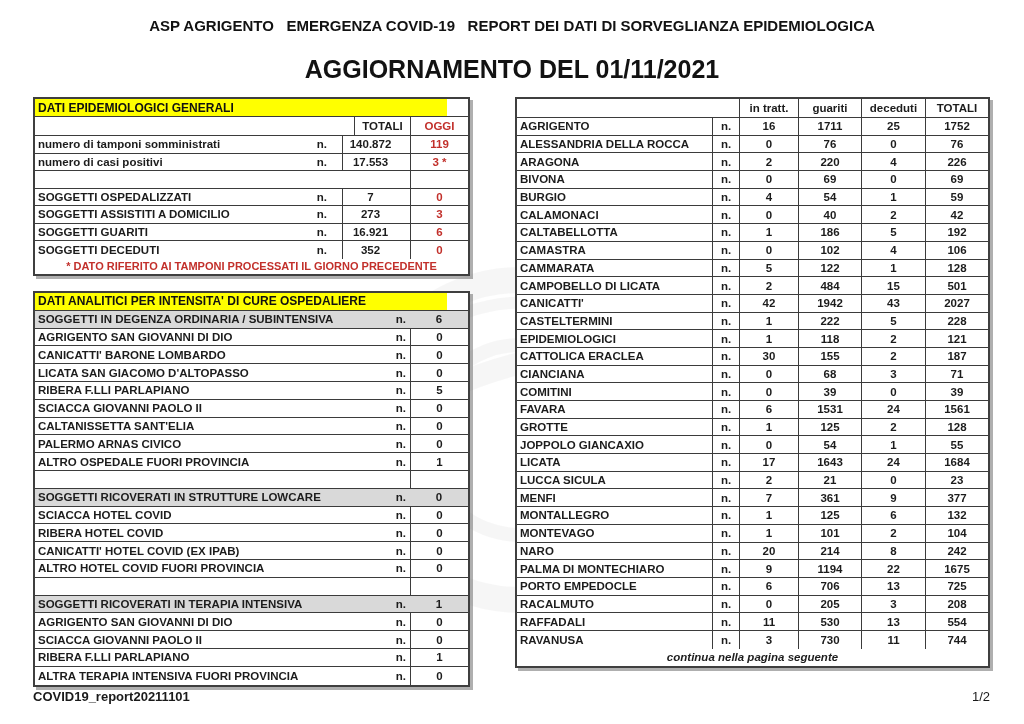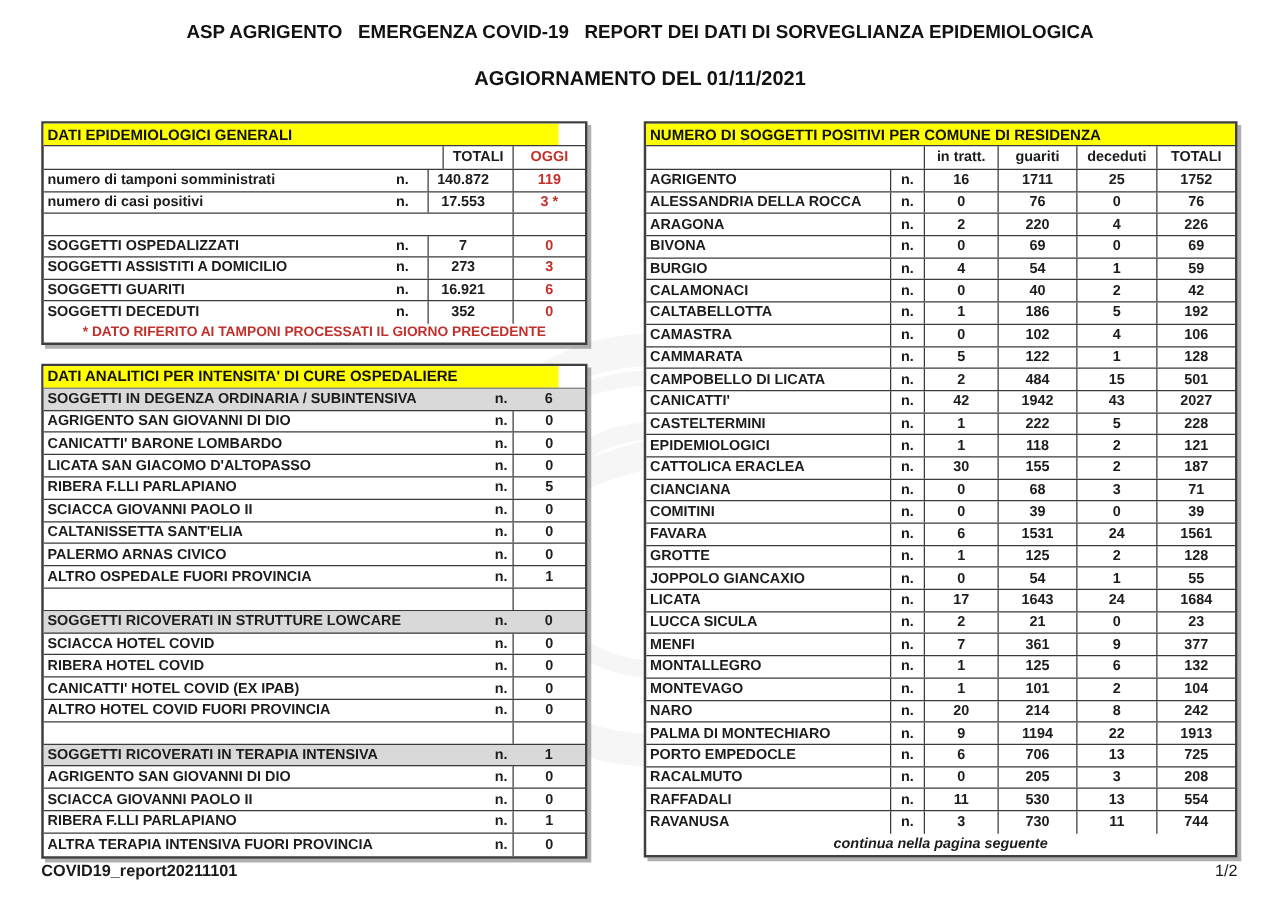--- a/index.html
+++ b/index.html
@@ -11,21 +11,21 @@
     color: #1c1c1c;
     overflow: hidden;
   }
   .doc-title {
     position: absolute; top: 17px; left: 0; width: 100%;
     text-align: center; font-size: 15px; font-weight: bold;
     white-space: pre; color: #121212;
   }
   .doc-subtitle {
     position: absolute; top: 55px; left: 0; width: 100%;
-    text-align: center; font-size: 16px; font-weight: bold; color: #121212;
+    text-align: center; font-size: 25px; font-weight: bold; color: #121212;
   }
   .tbl {
     position: absolute; background: #fff;
     border: 2px solid #3f3f3f;
     box-shadow: 3px 3px 0 rgba(110,110,110,0.55);
     font-size: 11.5px; font-weight: bold; text-align: center;
   }
   .trow { display: flex; align-items: center; border-bottom: 1px solid #3b3b3b; }
   .trow:last-child { border-bottom: none; }
   .title-row { background: #fff; }
@@ -262,23 +262,20 @@
       </div>
       <div class="trow item">
         <div class="c-desc2">ALTRA TERAPIA INTENSIVA FUORI PROVINCIA</div>
         <div class="c-n">n.</div>
         <div class="c-val">0</div>
       </div>
     </div>
 </div>
 
 <div class="tbl t3">
-  <div class="trow title-row">
-    <div class="title-cell">NUMERO DI SOGGETTI POSITIVI PER COMUNE DI RESIDENZA</div>
-  </div>
   <div class="trow head-row">
     <div class="c-name"></div>
     <div class="c-num c-v1">in tratt.</div>
     <div class="c-num c-v2">guariti</div>
     <div class="c-num c-v3">deceduti</div>
     <div class="c-num c-v4">TOTALI</div>
   </div>
   <div id="t3-rows">
       <div class="trow data-row">
         <div class="c-name">AGRIGENTO</div>
@@ -479,21 +476,21 @@
         <div class="c-num c-v2">214</div>
         <div class="c-num c-v3">8</div>
         <div class="c-num c-v4">242</div>
       </div>
       <div class="trow data-row">
         <div class="c-name">PALMA DI MONTECHIARO</div>
         <div class="c-n">n.</div>
         <div class="c-num c-v1">9</div>
         <div class="c-num c-v2">1194</div>
         <div class="c-num c-v3">22</div>
-        <div class="c-num c-v4">1913</div>
+        <div class="c-num c-v4">1675</div>
       </div>
       <div class="trow data-row">
         <div class="c-name">PORTO EMPEDOCLE</div>
         <div class="c-n">n.</div>
         <div class="c-num c-v1">6</div>
         <div class="c-num c-v2">706</div>
         <div class="c-num c-v3">13</div>
         <div class="c-num c-v4">725</div>
       </div>
       <div class="trow data-row">

